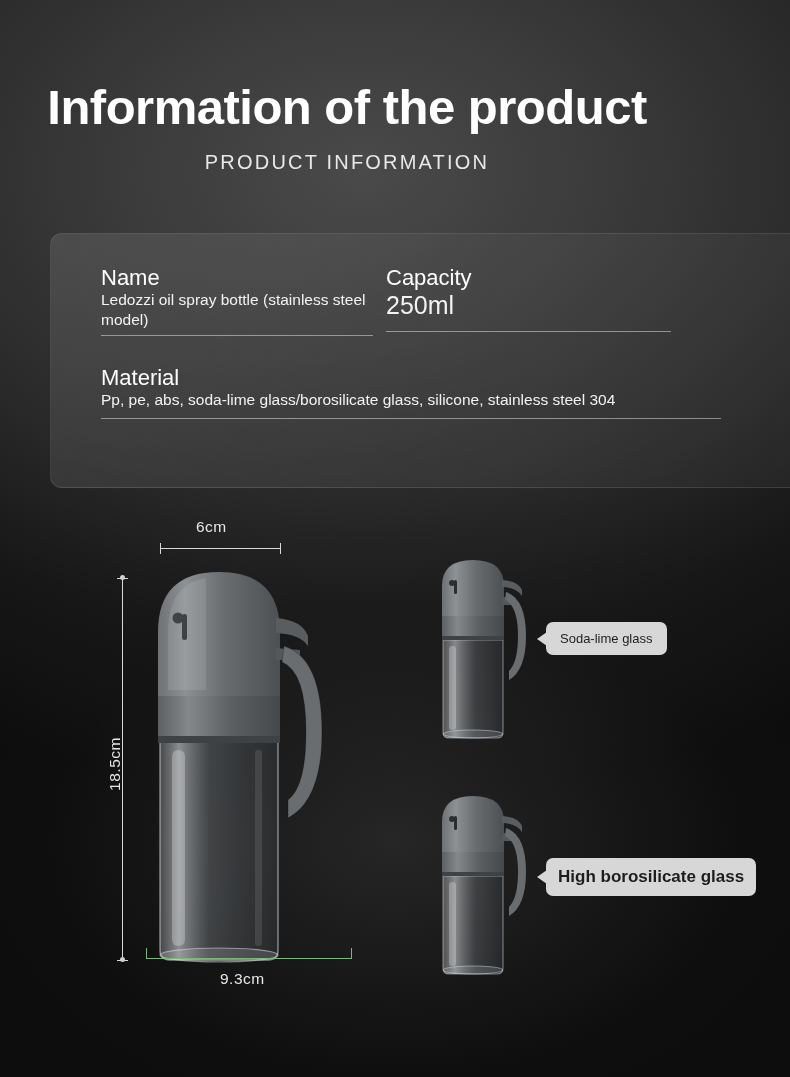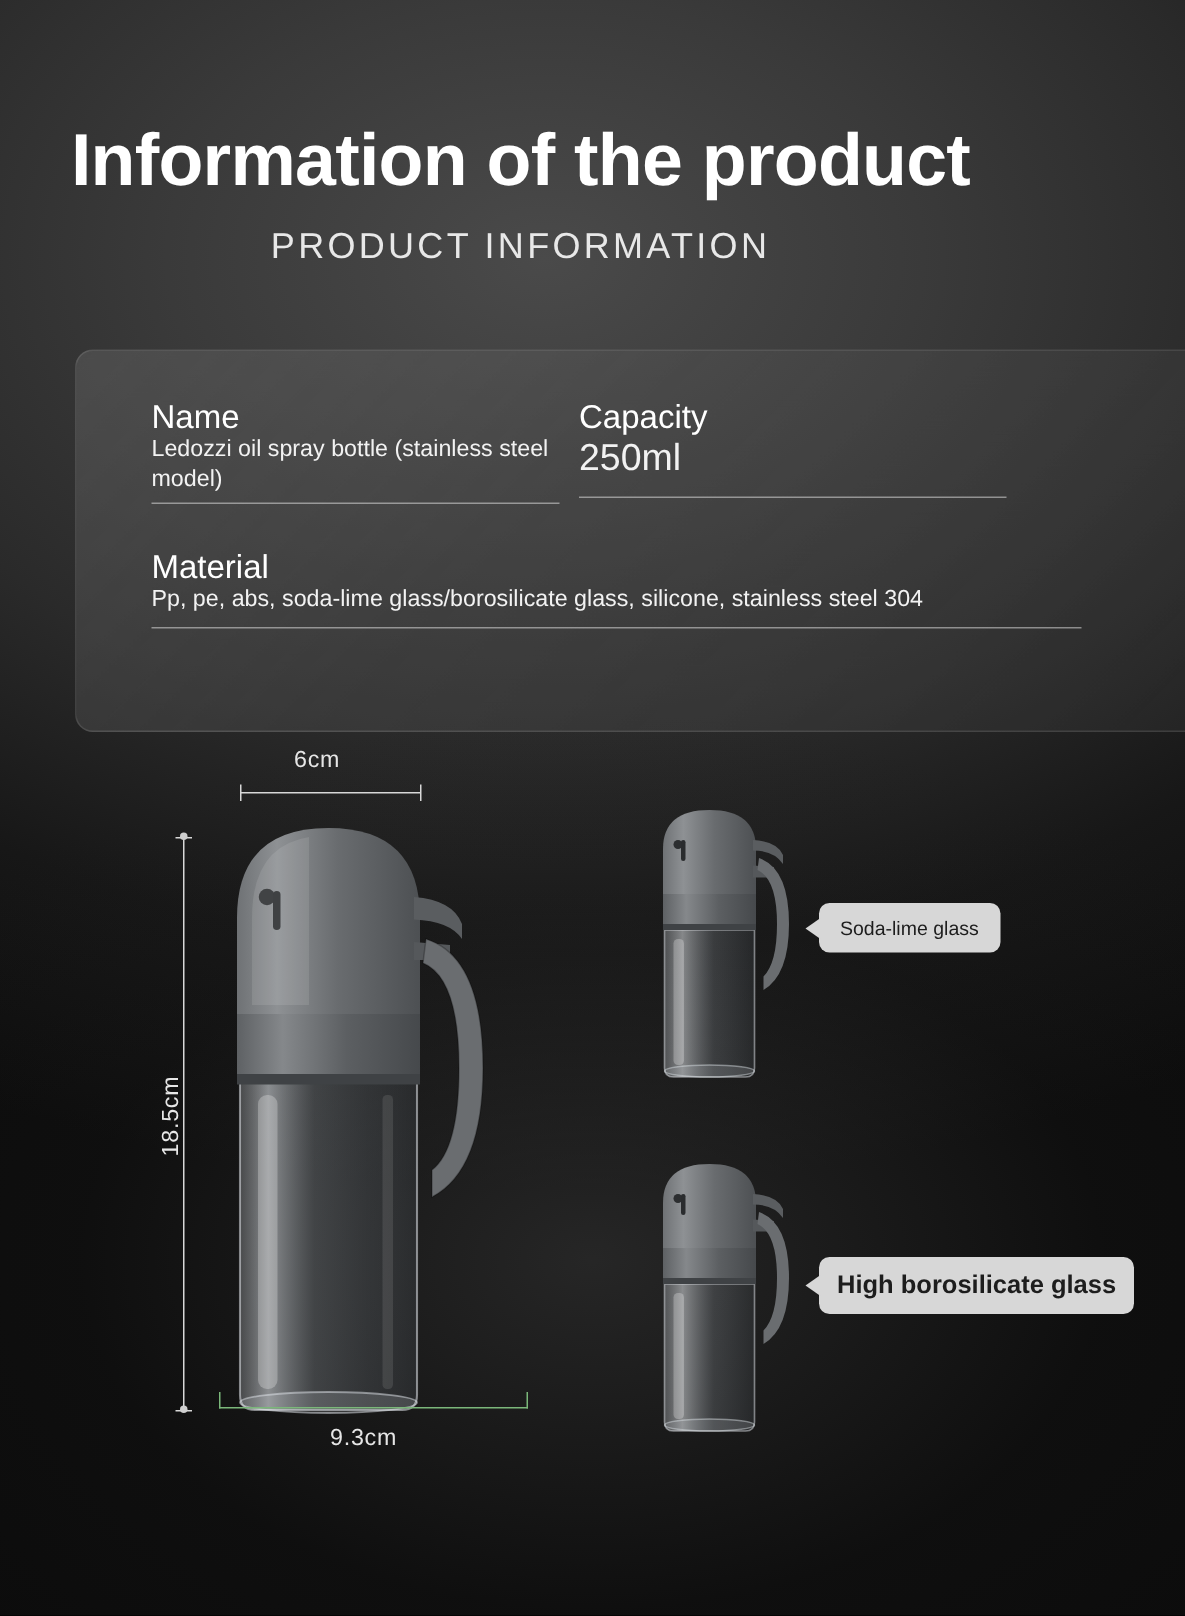--- a/index.html
+++ b/index.html
@@ -44,21 +44,21 @@
   .title {
     font-size: 49px;
     font-weight: bold;
     color: #ffffff;
     letter-spacing: -0.5px;
     line-height: 1.05;
     white-space: nowrap;
   }
   .subtitle {
     margin-top: 18px;
-    font-size: 24px;
+    font-size: 20px;
     color: #e8e8e8;
     letter-spacing: 2.2px;
     font-weight: 400;
   }
 
   
   .card {
     position: absolute;
     left: 50px;
     top: 233px;
@@ -95,21 +95,21 @@
   .f-name .rule { margin-top: 6px; }
   .f-cap { left: 335px; top: 32px; width: 285px; }
   .f-cap .rule { margin-top: 10px; }
   .f-mat { left: 50px; top: 132px; width: 620px; }
   .f-mat .rule { margin-top: 8px; }
 
   
   .figure {
     position: absolute;
     left: 0;
-    top: 480px;
+    top: 500px;
     width: 666px;
     height: 560px;
     z-index: 3;
     padding-left: 27px;
   }
 
   
   .dim {
     position: absolute;
     color: #e6e6e6;

